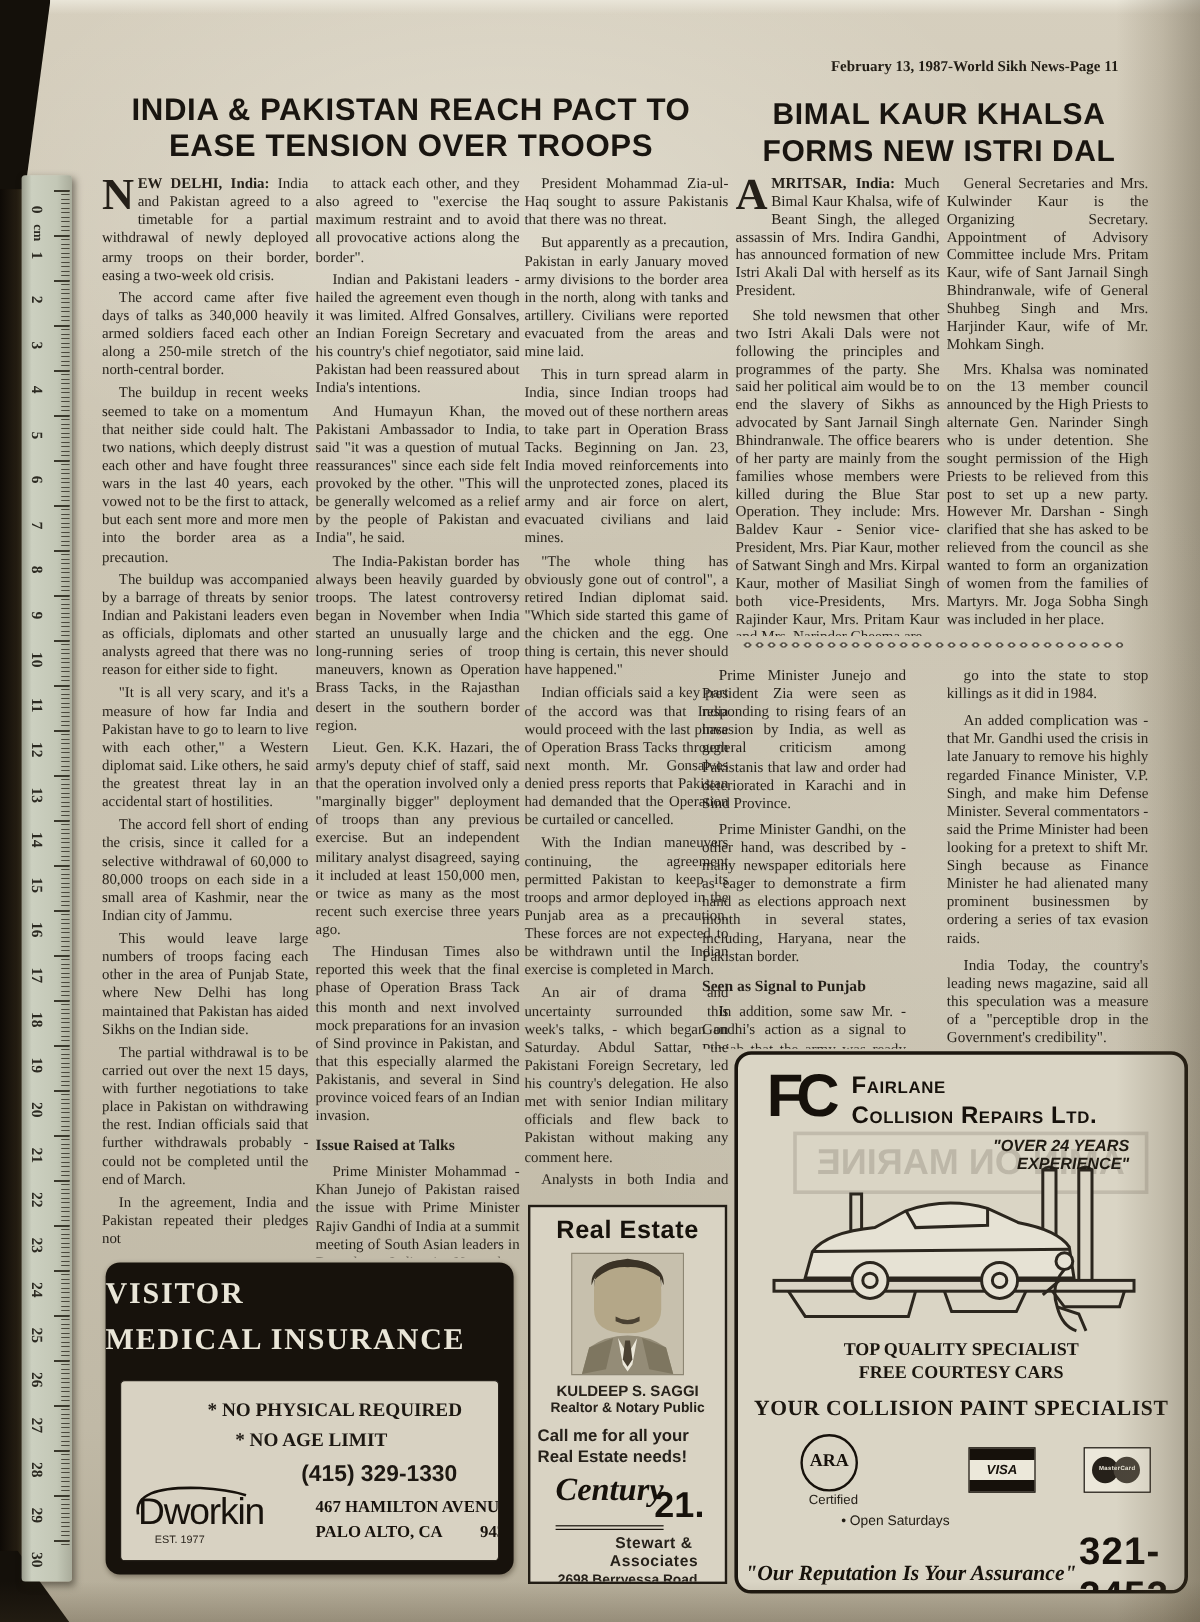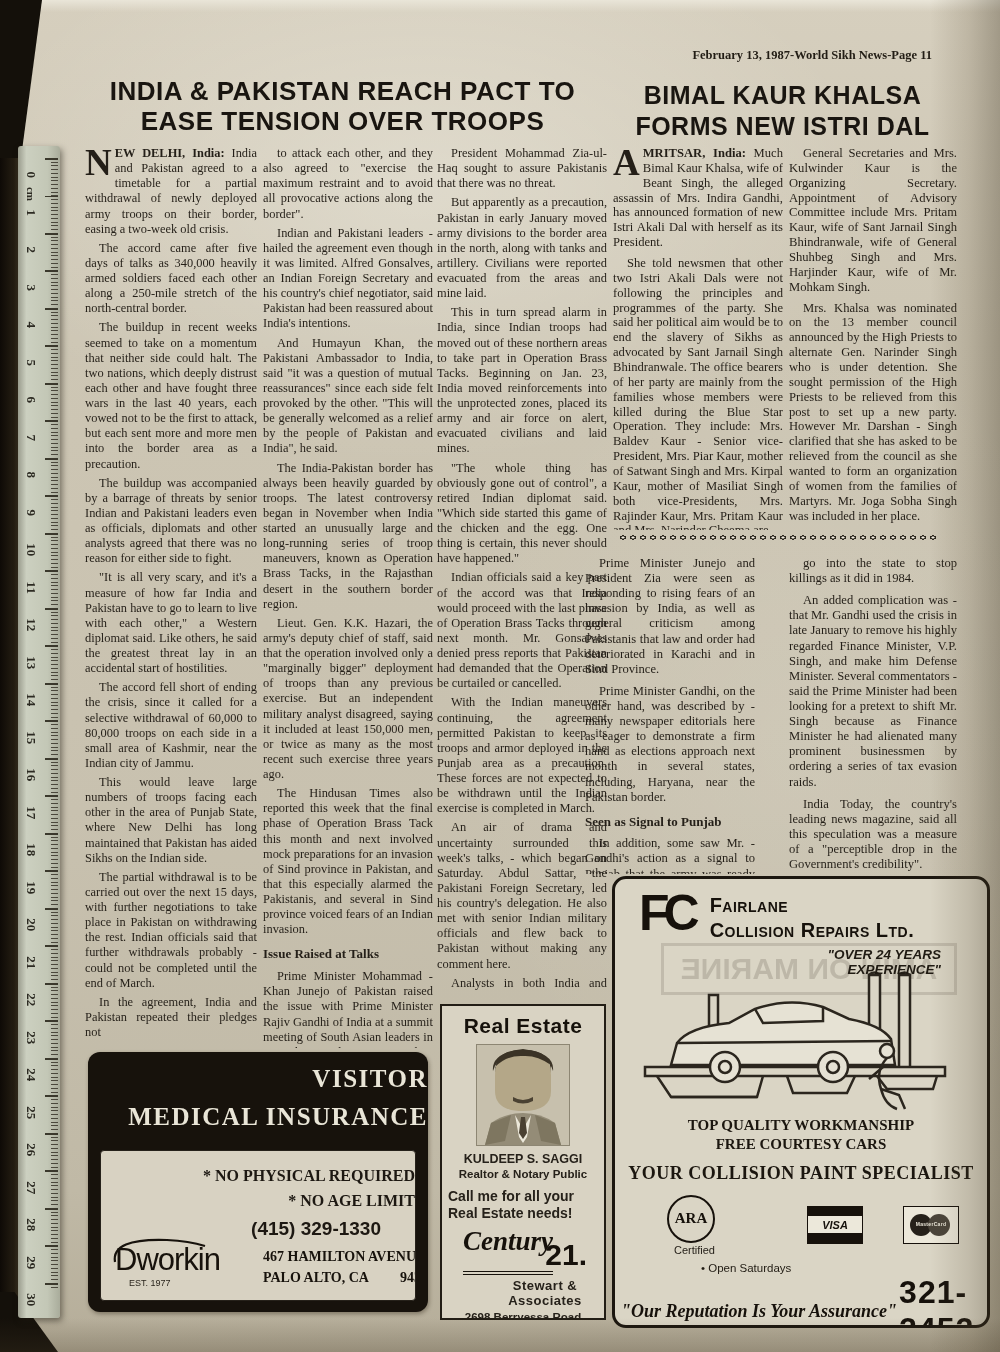--- a/index.html
+++ b/index.html
@@ -72,27 +72,27 @@
   .dropcap{float:left;font-size:37px;line-height:.82;font-weight:bold;padding:2px 3px 0 0;}
 
   
   .chain{position:absolute;left:618px;top:533px;width:318px;height:9px;
     background-image:radial-gradient(ellipse 4px 2.7px at 5px 4.5px,#eee9db 32%,#2b261d 46% 76%,transparent 79%);
     background-size:10px 9px;background-repeat:repeat-x;}
 
   
   .ad-visitor{position:absolute;left:88px;top:1052px;width:340px;height:260px;
     background:#17120c;border-radius:12px;box-shadow:1px 2px 4px rgba(40,30,15,.4);}
-  .visitor-title{margin:0;text-align:right;color:#e9e5d7;font-family:"Liberation Serif",serif;
+  .visitor-title{margin:0;text-align:left;color:#e9e5d7;font-family:"Liberation Serif",serif;
     font-weight:bold;letter-spacing:1.5px;}
   .vt1{padding-top:13px;font-size:25px;}
   .vt2{padding-top:10px;font-size:25px;}
   .visitor-inner{position:absolute;left:12px;right:12px;top:98px;bottom:11px;
     background:#d8d2c2;border:1px solid #26211a;border-radius:4px;overflow:hidden;}
-  .visitor-bullet{margin:0;padding-left:48px;font:bold 16px "Liberation Serif",serif;color:#1d1812;text-align:right;}
+  .visitor-bullet{margin:0;padding-left:72px;font:bold 16px "Liberation Serif",serif;color:#1d1812;}
   .vb1{padding-top:16px;} .vb2{padding-top:7px;margin-left:23px;}
   .visitor-phone{margin:8px 34px 0 0;text-align:right;
     font:bold 19px "Liberation Sans",sans-serif;color:#1d1812;}
   .visitor-bottom{display:flex;align-items:flex-start;padding:2px 8px 0 14px;}
   .dworkin-wrap{position:relative;width:148px;flex:0 0 auto;}
   .dworkin-swoosh{position:absolute;left:-6px;top:-8px;}
   .dworkin-name{font:400 31px "Liberation Sans",sans-serif;color:#17120c;letter-spacing:-1px;}
   .dworkin-est{font:9px "Liberation Sans",sans-serif;color:#2a251d;padding-left:14px;}
   .visitor-address{padding-top:4px;font:bold 14px "Liberation Serif",serif;color:#17120c;line-height:1.5;}
   .visitor-cityzip{display:flex;justify-content:space-between;width:172px;}
@@ -355,21 +355,21 @@
         <circle cx="88" cy="100" r="6"></circle>
         <circle cx="196" cy="100" r="15" fill="#e6e2d4"></circle>
         <circle cx="196" cy="100" r="6"></circle>
 
         <circle cx="250" cy="84" r="7" fill="#e6e2d4"></circle>
         <path d="M250,91 Q238,104 244,122 Q248,138 260,142"></path>
         <path d="M246,100 L232,112 M244,122 L262,128 L268,142"></path>
       </g>
     </svg>
   </div>
-  <p class="fair-line fl1">TOP QUALITY WORKMANSHIP</p>
+  <p class="fair-line fl1">TOP QUALITY SPECIALIST</p>
   <p class="fair-line fl2">FREE COURTESY CARS</p>
   <p class="fair-line fl3">YOUR COLLISION PAINT SPECIALIST</p>
   <div class="fair-logos">
     <div class="ara-block">
       <div class="ara-circle">ARA</div>
       <p class="ara-cert">Certified</p>
     </div>
     <div class="visa-card">
       <span class="visa-label">VISA</span>
     </div>

